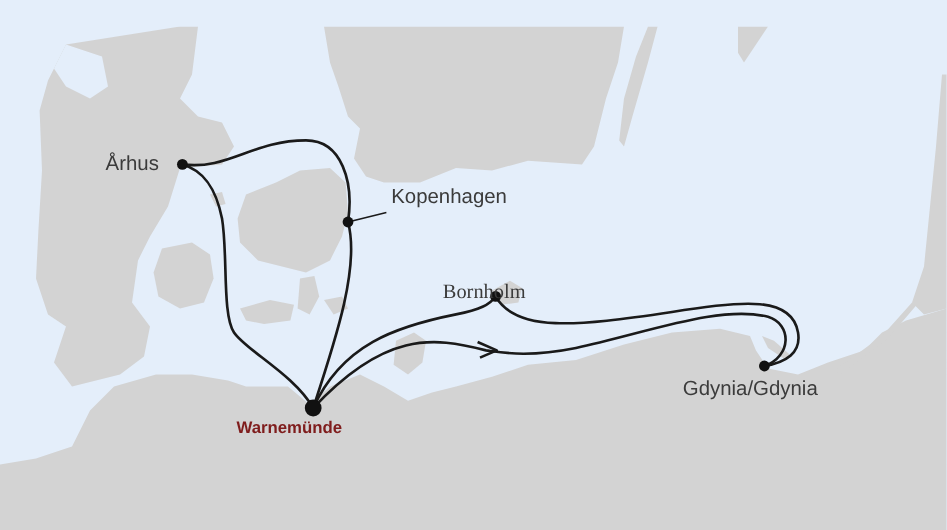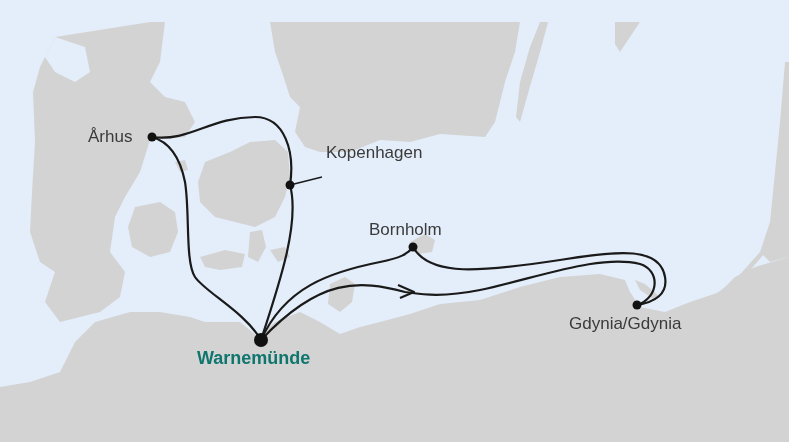--- a/index.html
+++ b/index.html
@@ -7,21 +7,21 @@
     .map { position: relative; width: 789px; height: 442px; background: #e4eefa; margin-top: 22px; }
     .map svg { position: absolute; left: 0; top: 0; }
     .label {
       position: absolute;
       font-family: "Liberation Sans", sans-serif;
       font-size: 17px;
       color: #3b3b3b;
       white-space: nowrap;
       line-height: 1;
     }
-    .label.home { font-weight: bold; color: #0f766e; font-size: 18px; }
+    .label.home { font-weight: bold; color: #7f1d1d; font-size: 14px; }
   </style>
 </head>
 <body>
 
 <div class="map">
   <svg width="789" height="442" viewBox="0 0 789 442">
 
     <g fill="#d3d3d3">
 
       <path d="M55,15 L150,0 L165,0 L160,40 L150,60 L165,75 L185,80 L195,100 L185,115 L150,118 L140,150 L125,175 L115,195 L110,230 L125,250 L120,275 L100,290 L60,300 L45,280 L55,250 L40,240 L30,210 L32,170 L35,120 L33,70 L40,45 Z"></path>
@@ -78,17 +78,17 @@
     <g fill="#111111">
       <circle cx="152" cy="115" r="4.5"></circle>
       <circle cx="290" cy="163" r="4.5"></circle>
       <circle cx="413" cy="225" r="4.5"></circle>
       <circle cx="637" cy="283" r="4.5"></circle>
       <circle cx="261" cy="318" r="7"></circle>
     </g>
   </svg>
 
   <div class="label" style="left:88px; top:106px;">Århus</div>
-  <div class="label" style="left:326px; top:122px;text-align:center;">Kopenhagen</div>
-  <div class="label" style="left:369px; top:199px;">Bornholm</div>
+  <div class="label" style="left:326px; top:133px;text-align:center;">Kopenhagen</div>
+  <div class="label" style="left:369px; top:212px;font-family:Liberation Serif, serif;">Bornholm</div>
   <div class="label" style="left:569px; top:293px;">Gdynia/Gdynia</div>
   <div class="label home" style="left:197px; top:327px;">Warnemünde</div>
 </div>
 
 </body></html>

